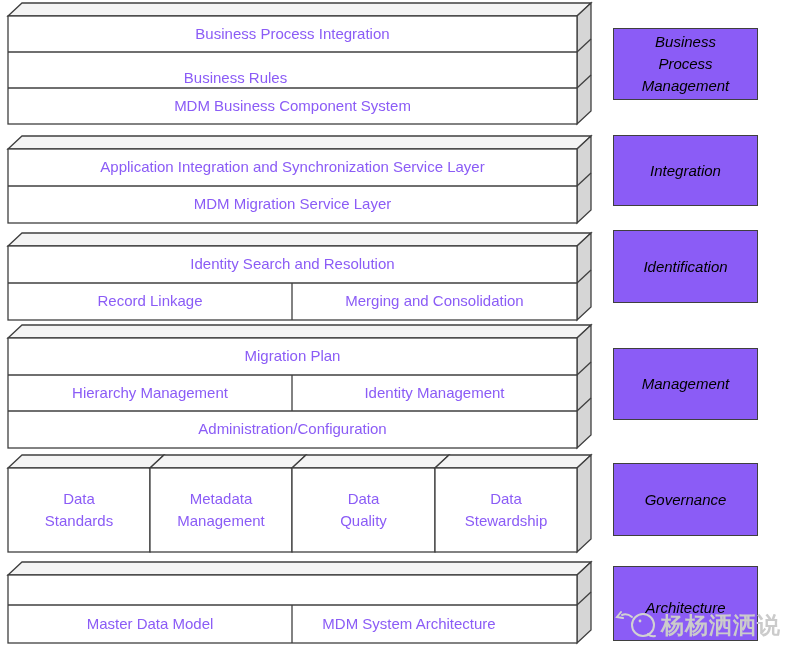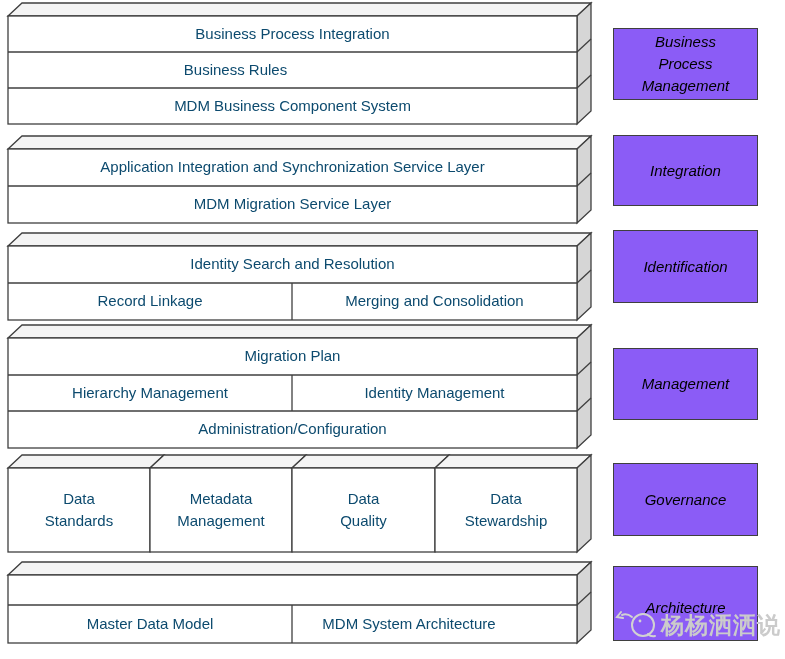--- a/index.html
+++ b/index.html
@@ -6,21 +6,21 @@
   #stage {
     position:relative; width:785px; height:659px;
     background:#fff; overflow:hidden;
     font-family:"Liberation Sans", sans-serif;
     -webkit-font-smoothing:antialiased;
   }
   #shapes { position:absolute; left:0; top:0; z-index:0; }
   .cell {
     position:absolute; z-index:2;
     display:flex; align-items:center; justify-content:center;
-    text-align:center; color:#0c4a6e; font-size:15px; line-height:1.5;
+    text-align:center; color:#8b5cf6; font-size:15px; line-height:1.5;
   }
   .single { line-height:1.1; }
   .side-box {
     position:absolute; z-index:2; left:613px; width:145px;
     border:1px solid #3f3f3f; background:#8b5cf6; box-sizing:border-box;
     display:flex; align-items:center; justify-content:center;
     text-align:center; font-style:italic; font-size:15px; line-height:1.45;
     color:#000; padding:0 12px;
   }
   .g5pad { padding:8px 26px; }
@@ -95,21 +95,21 @@
         <polygon points="577,575 591,562 591,630 577,643" fill="#d6d6d6"></polygon>
         <rect x="8" y="575" width="569" height="68" fill="#ffffff"></rect>
         <line x1="8" y1="605" x2="577" y2="605"></line>
           <line x1="577" y1="605" x2="591" y2="592"></line>
         <line x1="292" y1="605" x2="292" y2="643"></line>
       </g>
     </g>
   </svg>
 
   <div class="cell single" style="left:8px;top:16px;width:569px;height:36px">Business Process Integration</div>
-  <div class="cell single" style="left:8px;top:52px;width:455px;height:36px">Business Rules</div>
+  <div class="cell single" style="left:8px;top:60px;width:455px;height:36px">Business Rules</div>
   <div class="cell single" style="left:8px;top:88px;width:569px;height:36px">MDM Business Component System</div>
 
   <div class="cell single" style="left:8px;top:149px;width:569px;height:37px">Application Integration and Synchronization Service Layer</div>
   <div class="cell single" style="left:8px;top:186px;width:569px;height:37px">MDM Migration Service Layer</div>
 
   <div class="cell single" style="left:8px;top:246px;width:569px;height:37px">Identity Search and Resolution</div>
   <div class="cell single" style="left:8px;top:283px;width:284px;height:37px">Record Linkage</div>
   <div class="cell single" style="left:292px;top:283px;width:285px;height:37px">Merging and Consolidation</div>
 
   <div class="cell single" style="left:8px;top:338px;width:569px;height:37px">Migration Plan</div>

